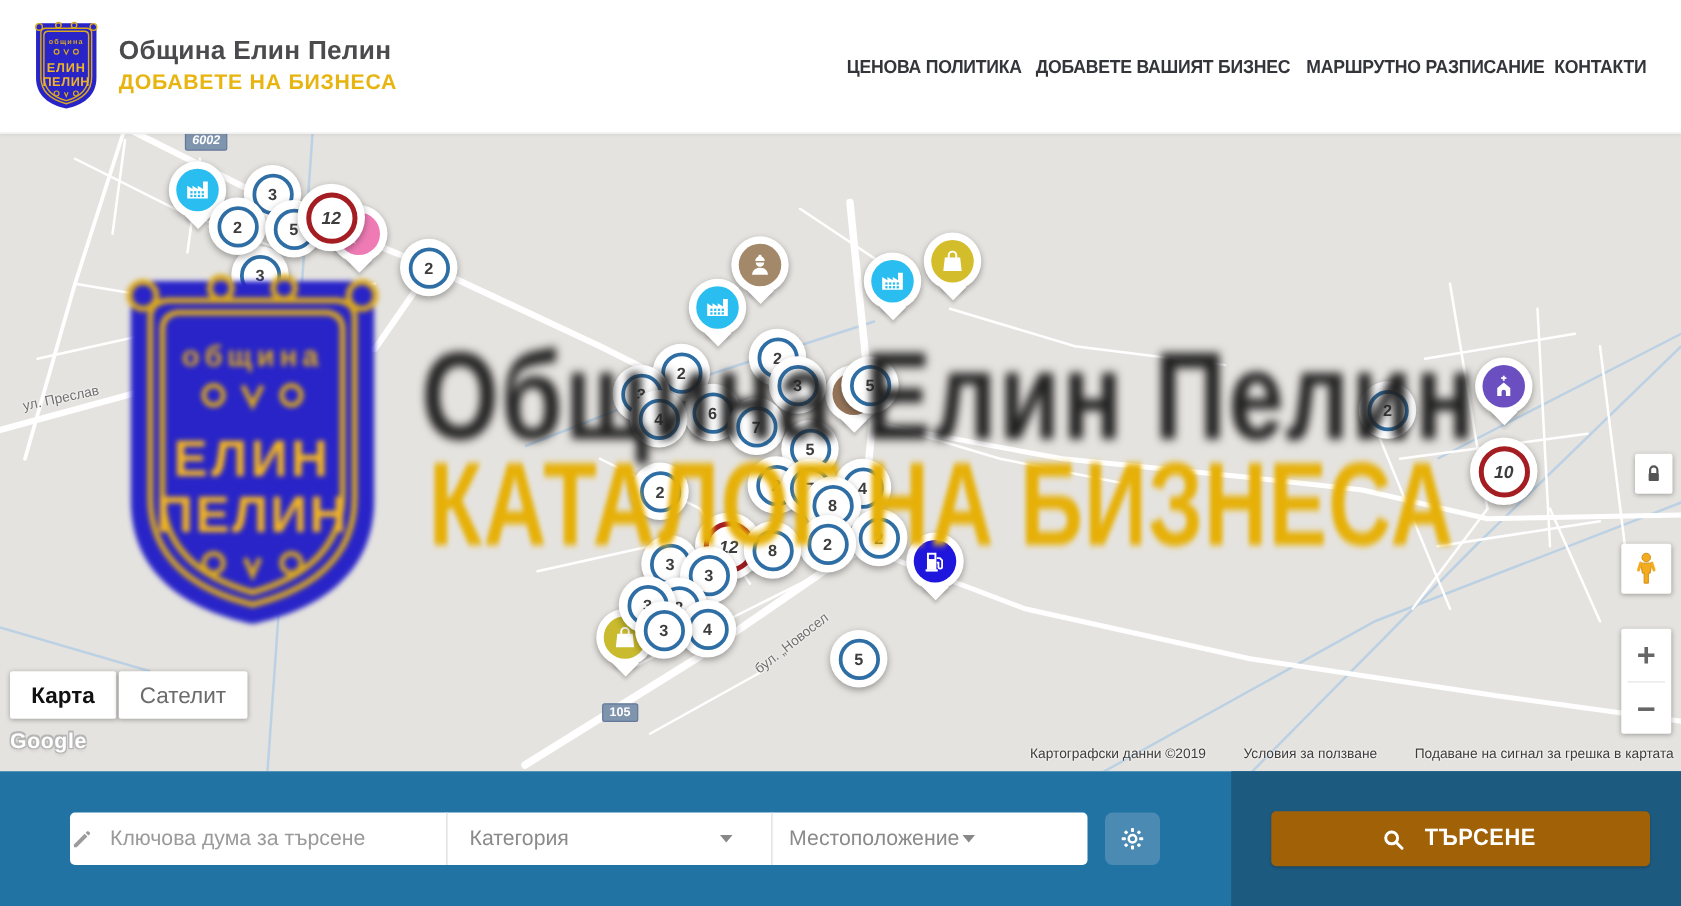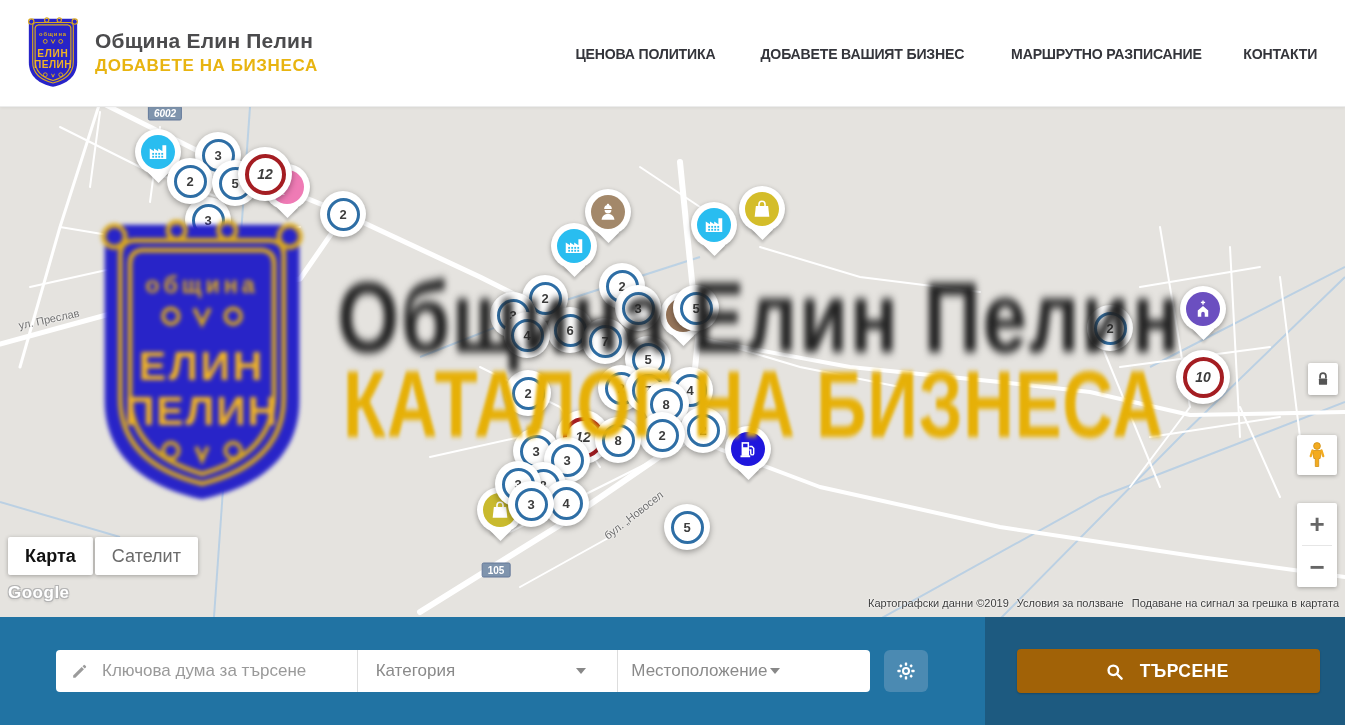--- a/index.html
+++ b/index.html
@@ -6,21 +6,21 @@
   html,body { width:1345px; height:725px; font-family:"Liberation Sans", sans-serif; background:#fff; overflow:hidden; }
   .page { position:relative; width:1345px; height:725px; }
 
   
   .header { position:absolute; left:0; top:0; width:1345px; height:107px; background:#fff; border-bottom:1px solid #ececec; box-shadow:0 1px 3px rgba(0,0,0,.06); z-index:50; }
   .logo-wrap { position:absolute; left:24px; top:16px; display:flex; align-items:center; }
   .logo-shield { width:58px; height:73px; }
   .logo-text { margin-left:13px; }
   .site-title { font-size:21px; font-weight:bold; color:#4b4b4d; letter-spacing:.2px; }
   .site-subtitle { font-size:17px; font-weight:bold; color:#e8b410; letter-spacing:.6px; margin-top:3px; }
-  .nav { position:absolute; right:25px; top:0; height:107px; display:flex; align-items:center; gap:34px; }
+  .nav { position:absolute; right:25px; top:0; height:107px; display:flex; align-items:center; }
   .nav a { text-decoration:none; color:#34353b; font-size:15px; font-weight:bold; letter-spacing:-0.2px; transform:scaleX(.94); transform-origin:center; white-space:nowrap; cursor:pointer; }
 
   
   .map { position:absolute; left:0; top:107px; width:1345px; height:510px; background:#e5e3df; overflow:hidden; }
   .roads { position:absolute; left:0; top:0; }
   .street-label { position:absolute; font-size:11px; color:#6e6e6e; text-shadow:0 0 2px #fff,0 0 2px #fff; white-space:nowrap; z-index:2; }
   .road-badge { position:absolute; background:#7f94ad; border:1px solid #64799a; color:#fff; font-size:10px; font-weight:bold; padding:1px 5px; border-radius:2px; z-index:2; transform:translate(-50%,-50%); }
 
   .markers { position:absolute; left:0; top:0; width:1345px; height:510px; z-index:5; }
   .pin { position:absolute; width:46px; height:46px; margin:-26px 0 0 -23px; background:#fff; border-radius:50%; box-shadow:0 2px 5px rgba(0,0,0,.35); display:flex; align-items:center; justify-content:center; cursor:pointer; }
@@ -37,37 +37,37 @@
   .wm-title { position:absolute; left:337px; top:153px; font-size:100px; font-weight:bold; color:#222; white-space:nowrap; letter-spacing:2px; transform:scaleX(.80); transform-origin:left; filter:blur(4px); z-index:10; pointer-events:none; }
   .wm-subtitle { position:absolute; left:343px; top:243px; font-size:95px; font-weight:bold; color:#e6b007; white-space:nowrap; letter-spacing:1px; transform:scaleX(.74); transform-origin:left; filter:blur(2.5px); z-index:10; pointer-events:none; }
 
   
   .maptype { position:absolute; left:8px; top:430px; display:flex; gap:2px; z-index:20; }
   .maptype .btn { height:38px; background:#fff; box-shadow:0 1px 4px rgba(0,0,0,.3); display:flex; align-items:center; justify-content:center; font-size:18px; padding:0 17px; cursor:pointer; border-radius:2px; }
   .maptype .active { font-weight:bold; color:#111; }
   .maptype .inactive { color:#6b6b6b; }
   .google-logo { position:absolute; left:8px; top:476px; font-size:17px; font-weight:bold; color:#fff; letter-spacing:.5px; z-index:20;
     text-shadow:-1px -1px 0 #b5b5b5, 1px -1px 0 #b5b5b5, -1px 1px 0 #b5b5b5, 1px 1px 0 #b5b5b5, 0 2px 3px rgba(0,0,0,.15); }
-  .attribution { position:absolute; right:6px; top:490px; display:flex; gap:8px; font-size:11px; color:#3c3c3c; z-index:20; text-shadow:0 0 2px #fff,0 0 2px #fff; }
+  .attribution { position:absolute; right:6px; top:490px; display:flex; gap:30px; font-size:11px; color:#3c3c3c; z-index:20; text-shadow:0 0 2px #fff,0 0 2px #fff; }
   .attribution span { white-space:nowrap; }
   .attribution .link { cursor:pointer; }
 
   .ctl { position:absolute; background:#fff; box-shadow:0 1px 4px rgba(0,0,0,.3); border-radius:2px; z-index:20; display:flex; align-items:center; justify-content:center; cursor:pointer; }
   .ctl-lock { left:1308px; top:256px; width:30px; height:32px; }
   .ctl-pegman { left:1297px; top:328px; width:40px; height:40px; }
   .zoomctl { position:absolute; left:1297px; top:396px; width:40px; height:84px; background:#fff; box-shadow:0 1px 4px rgba(0,0,0,.3); border-radius:2px; z-index:20; }
   .zoomctl .zbtn { width:40px; height:42px; display:flex; align-items:center; justify-content:center; font-size:26px; font-weight:bold; color:#666; cursor:pointer; }
   .zoomctl .sep { width:30px; height:1px; background:#e6e6e6; margin:0 auto; }
 
   
   .searchbar { position:absolute; left:0; top:617px; width:1345px; height:108px; background:#2173a3; z-index:40; }
   .search-right { position:absolute; left:985px; top:0; width:360px; height:108px; background:#1d5a80; }
   .search-fields { position:absolute; left:56px; top:33px; width:814px; height:42px; background:#fff; border-radius:4px; display:flex; align-items:stretch; }
   .sf-section { display:flex; align-items:center; position:relative; }
-  .sf-keyword { width:301px; padding-left:14px; }
+  .sf-keyword { width:301px; }
   .sf-keyword svg { width:19px; height:19px; flex:0 0 auto; margin-right:13px; }
   .sf-keyword input { border:none; outline:none; width:240px; font-size:17px; color:#555; font-family:"Liberation Sans", sans-serif; background:transparent; }
   .sf-keyword input::placeholder { color:#9a9a9a; }
   .sf-divider { width:1px; background:#ddd; margin:0; }
   .sf-select { cursor:pointer; }
   .sf-cat { width:260px; padding-left:18px; }
   .sf-loc { width:252px; padding-left:13px; }
   .sf-label { font-size:17px; color:#8a8a8a; }
   .caret { width:0; height:0; border-left:5px solid transparent; border-right:5px solid transparent; border-top:6px solid #888; position:absolute; }
   .sf-cat .caret { left:218px; }

